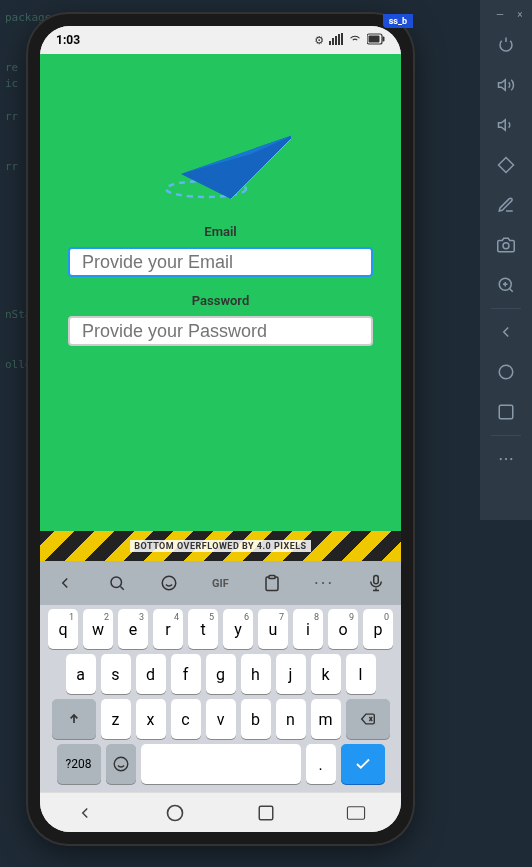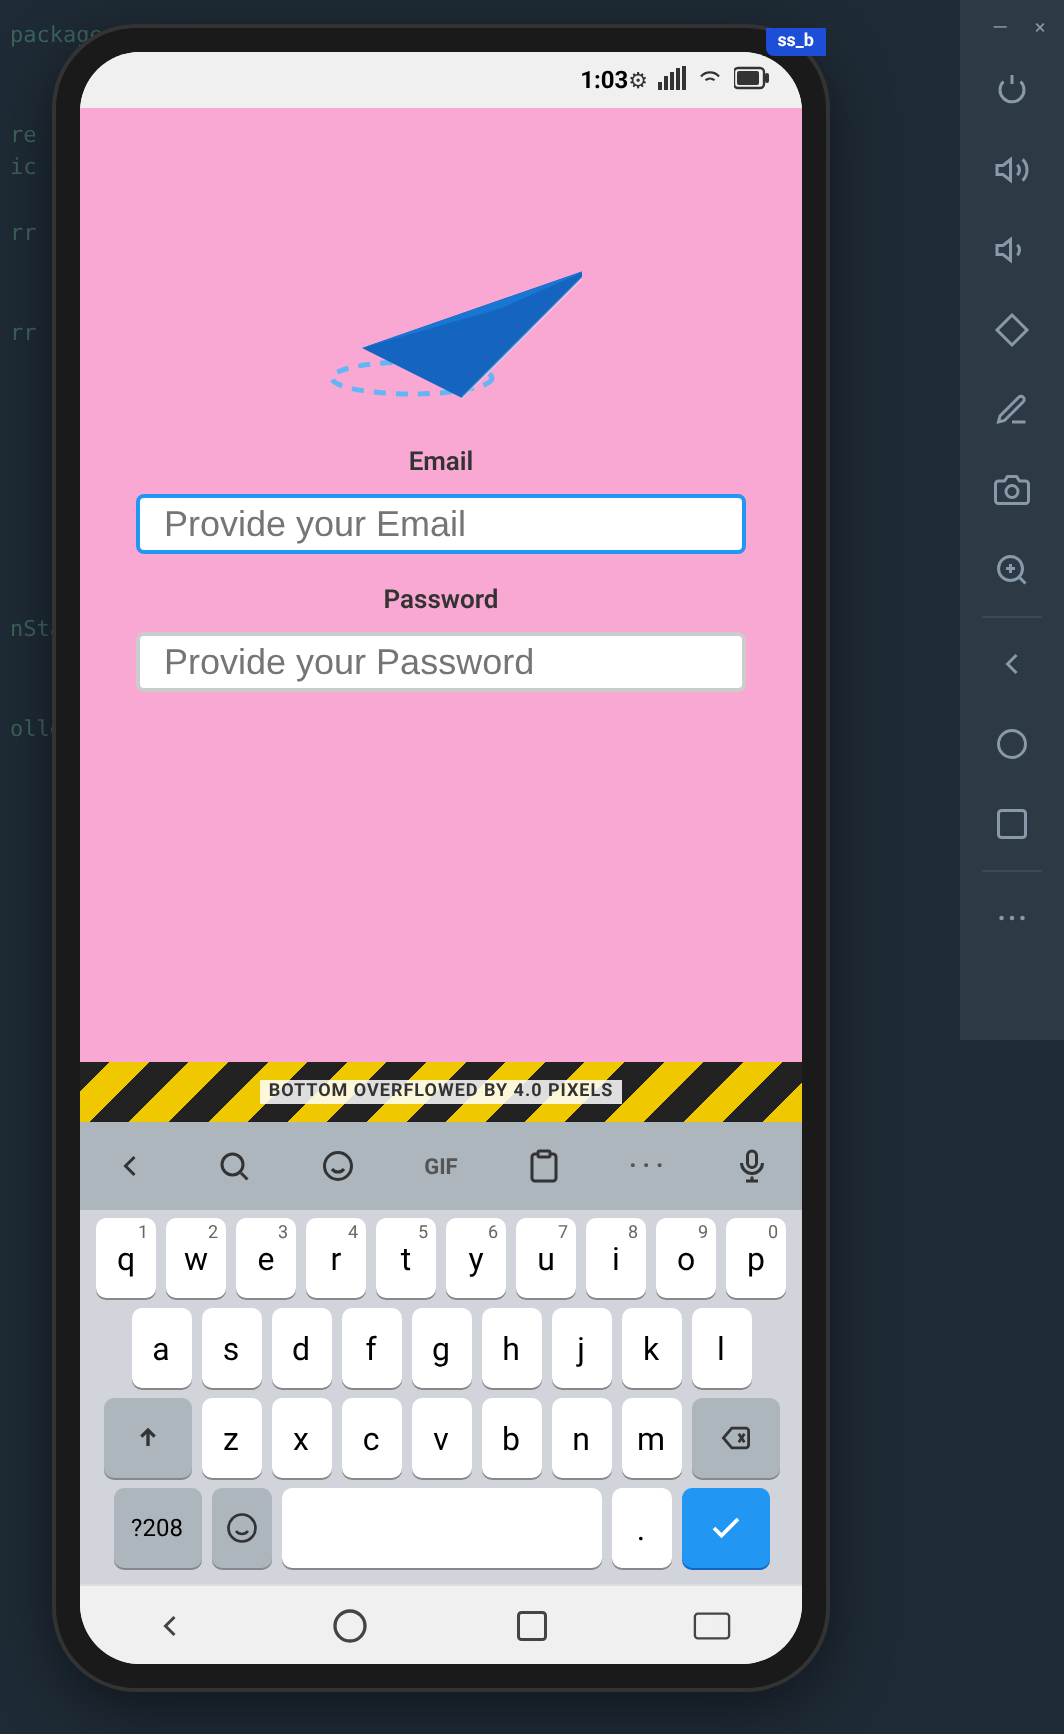--- a/index.html
+++ b/index.html
@@ -104,42 +104,42 @@
       display: flex;
       flex-direction: column;
     }
 
     
     .status-bar {
       background: #f0f0f0;
       height: 28px;
       display: flex;
       align-items: center;
-      justify-content: flex-end;
+      justify-content: space-between;
       padding: 0 16px;
       flex-shrink: 0;
     }
     .status-time {
       font-size: 12px;
       font-weight: bold;
       color: #000;
     }
     .status-icons {
       display: flex;
       gap: 5px;
       align-items: center;
     }
     .status-icon {
       color: #333;
       font-size: 11px;
     }
 
     
     .app-content {
-      background: #f9a8d4;
+      background: #22c55e;
       flex: 1;
       display: flex;
       flex-direction: column;
       align-items: center;
       padding: 20px 20px 0;
     }
 
     .logo-area {
       width: 100%;
       display: flex;

